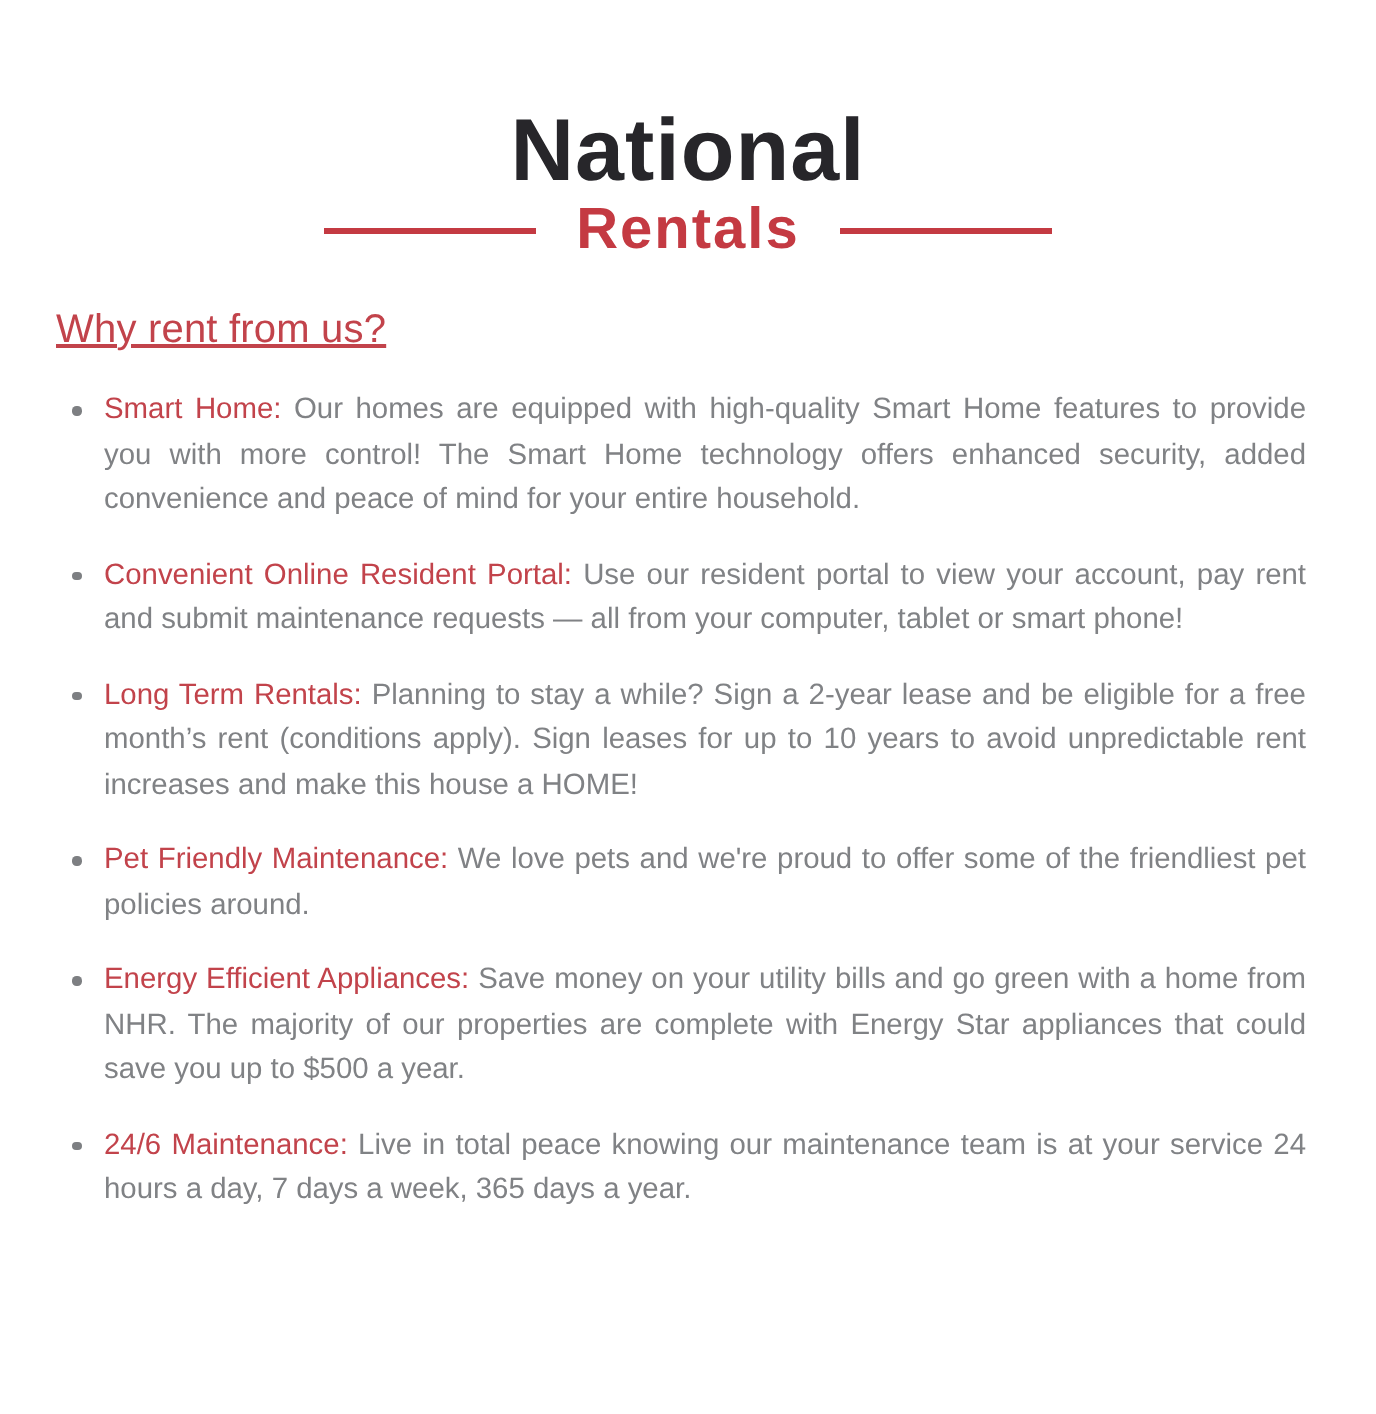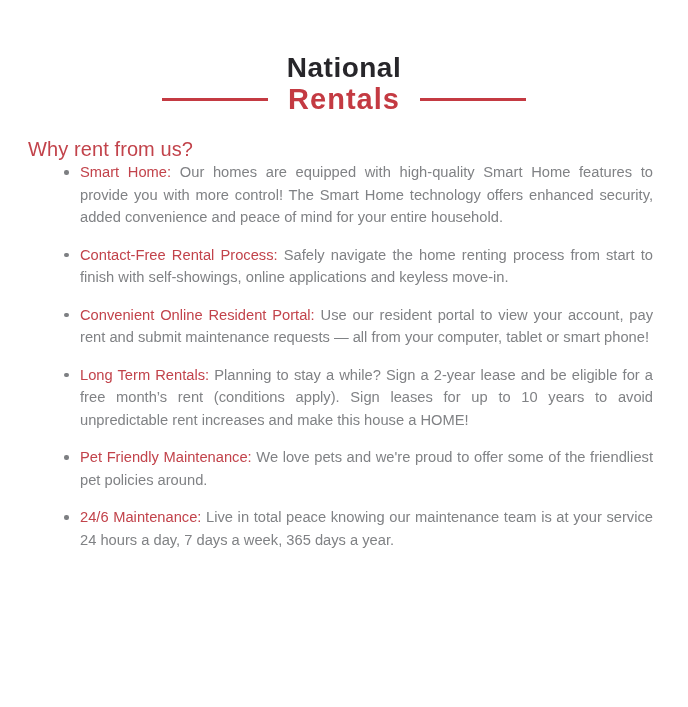--- a/index.html
+++ b/index.html
@@ -16,55 +16,55 @@
     width:688px;height:707px;overflow:hidden;
     font-family:"Liberation Sans", sans-serif;
     position:relative;
   }
 
   
   .logo{width:480px;margin:14px auto 0;text-align:center;}
   .logo-title{
     padding-top:40px;
     display:flex;justify-content:center;align-items:flex-start;gap:13px;
-    font-size:28px;font-weight:bold;line-height:1;
+    font-size:44px;font-weight:bold;line-height:1;
     color:var(--logo-dark);letter-spacing:.5px;
   }
   .logo-word{display:inline-block;line-height:1;}
   .home-wrap{position:relative;display:inline-block;line-height:1;}
   .roof-svg{position:absolute;left:-24px;top:-30px;width:150px;height:46px;overflow:visible;}
   .logo-sub{
     display:flex;align-items:center;justify-content:center;gap:20px;
     margin-top:0px;
     font-size:29px;font-weight:bold;color:var(--logo-red);
     line-height:34px;letter-spacing:1px;
   }
   .rule{height:3px;width:106px;background:var(--logo-red);display:inline-block;}
 
   
   .content{padding-left:28px;}
   h1.page-heading{
-    margin-top:22px;
+    margin-top:22px;margin-bottom:17px;
     font-size:20px;font-weight:500;
     color:var(--accent-red);
     letter-spacing:.1px;
+    text-decoration:underline;
   }
   ul.benefits{
     list-style:none;
     margin-left:24px;
     width:601px;
   }
   ul.benefits li{
     position:relative;
     margin-bottom:15px;
     font-size:14.7px;
     line-height:22.5px;
     color:var(--body-gray);
     text-align:justify;
-    margin-left:28px;
   }
   .dot{
     position:absolute;left:-16px;top:9px;
     width:4.5px;height:4.5px;border-radius:50%;
     background:var(--bullet-gray);
   }
   .lead{color:var(--accent-red);}
 </style>
 </head>
 <body>
@@ -84,37 +84,37 @@
   <h1 class="page-heading">Why rent from us?</h1>
 
   <ul class="benefits">
     <li>
       <span class="dot"></span>
       <span class="lead">Smart Home:</span>
       <span class="body-text">Our homes are equipped with high-quality Smart Home features to provide you with more control! The Smart Home technology offers enhanced security, added convenience and peace of mind for your entire household.</span>
     </li>
     <li>
       <span class="dot"></span>
-      <span class="lead">Contact-Free Rental Process:</span>
-      <span class="body-text">Safely navigate the home renting process from start to finish with self-showings, online applications and keyless move-in.</span>
-    </li>
-    <li>
-      <span class="dot"></span>
       <span class="lead">Convenient Online Resident Portal:</span>
       <span class="body-text">Use our resident portal to view your account, pay rent and submit maintenance requests — all from your computer, tablet or smart phone!</span>
     </li>
     <li>
       <span class="dot"></span>
       <span class="lead">Long Term Rentals:</span>
       <span class="body-text">Planning to stay a while? Sign a 2-year lease and be eligible for a free month’s rent (conditions apply). Sign leases for up to 10 years to avoid unpredictable rent increases and make this house a HOME!</span>
     </li>
     <li>
       <span class="dot"></span>
       <span class="lead">Pet Friendly Maintenance:</span>
       <span class="body-text">We love pets and we're proud to offer some of the friendliest pet policies around.</span>
     </li>
     <li>
       <span class="dot"></span>
+      <span class="lead">Energy Efficient Appliances:</span>
+      <span class="body-text">Save money on your utility bills and go green with a home from NHR. The majority of our properties are complete with Energy Star appliances that could save you up to $500 a year.</span>
+    </li>
+    <li>
+      <span class="dot"></span>
       <span class="lead">24/6 Maintenance:</span>
       <span class="body-text">Live in total peace knowing our maintenance team is at your service 24 hours a day, 7 days a week, 365 days a year.</span>
     </li>
   </ul>
 </div>
 
 </body></html>

